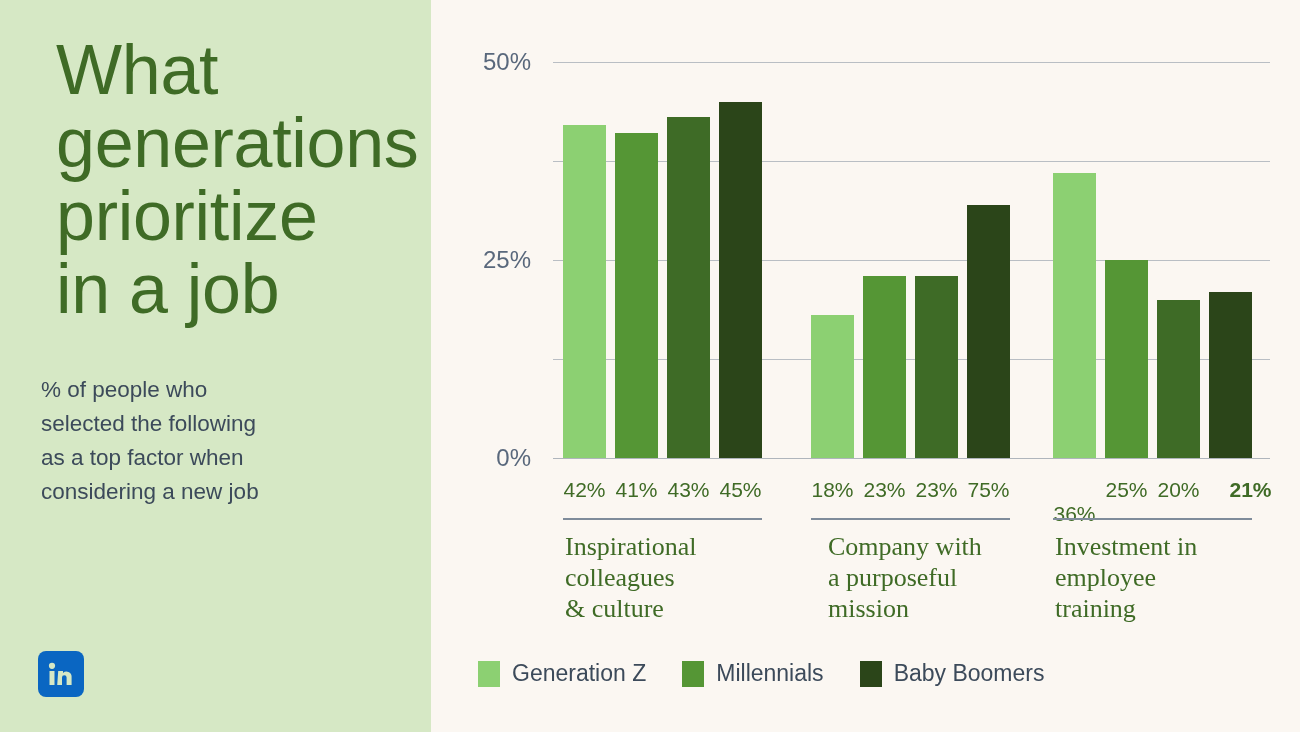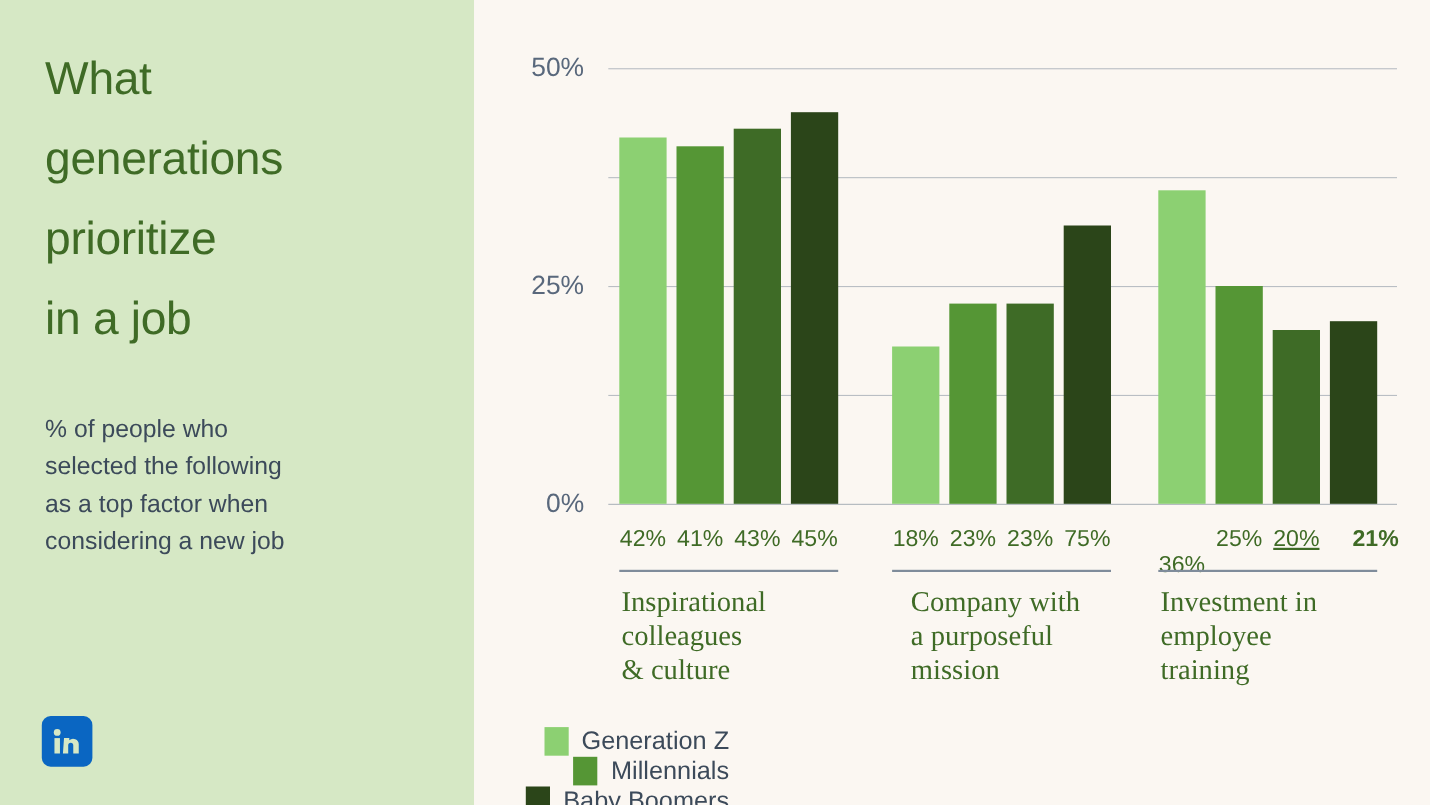--- a/index.html
+++ b/index.html
@@ -25,27 +25,27 @@
   .left-panel {
     position: relative;
     width: 431px;
     height: 732px;
     background: #D6E8C5;
     box-sizing: border-box;
     flex: 0 0 431px;
   }
   .title {
     position: absolute;
-    left: 41px;
+    left: 56px;
     top: 34px;
     width: 380px;
     color: #3F6B26;
     font-family: "Liberation Sans", sans-serif;
     font-weight: 300;
-    font-size: 42px;
+    font-size: 70px;
     line-height: 73px;
     letter-spacing: -0.3px;
     white-space: pre-line;
   }
   .subtitle {
     position: absolute;
     left: 41px;
     top: 373px;
     width: 330px;
     color: #3C4A5A;
@@ -154,23 +154,22 @@
     font-weight: 400;
     white-space: pre-line;
   }
 
   
   .legend {
     position: absolute;
     left: 47px;
     top: 660px;
     display: flex;
-    align-items: flex-end;
+    align-items: flex-start;
     height: 30px;
-    flex-direction: column;
   }
   .legend-item {
     display: flex;
     align-items: center;
     margin-right: 36px;
   }
   .legend-swatch {
     width: 22px;
     height: 26px;
     margin-right: 12px;
@@ -240,21 +239,21 @@
         <div class="value-label" style="left: 10px;">42%</div>
         <div class="value-label" style="left: 62px;">41%</div>
         <div class="value-label" style="left: 114px;">43%</div>
         <div class="value-label" style="left: 166px;">45%</div>
         <div class="value-label" style="left: 258px;">18%</div>
         <div class="value-label" style="left: 310px;">23%</div>
         <div class="value-label" style="left: 362px;">23%</div>
         <div class="value-label" style="left: 414px;">75%</div>
         <div class="value-label" style="left: 500px; margin-top: 24px;">36%</div>
         <div class="value-label" style="left: 552px;">25%</div>
-        <div class="value-label" style="left: 604px; text-decoration: underline;">20%</div>
+        <div class="value-label" style="left: 604px;">20%</div>
         <div class="value-label" style="left: 676px; font-weight: bold;">21%</div>
       </div>
 
     <div id="group-decor">
         <div class="group-rule" style="left: 132px; width: 199px; background: rgb(127, 140, 155);"></div>
         <div class="cat-label" style="left: 134px; width: 239px;">Inspirational
 colleagues
 &amp; culture</div>
         <div class="group-rule" style="left: 380px; width: 199px; background: rgb(127, 140, 155);"></div>
         <div class="cat-label" style="left: 397px; width: 239px;">Company with

